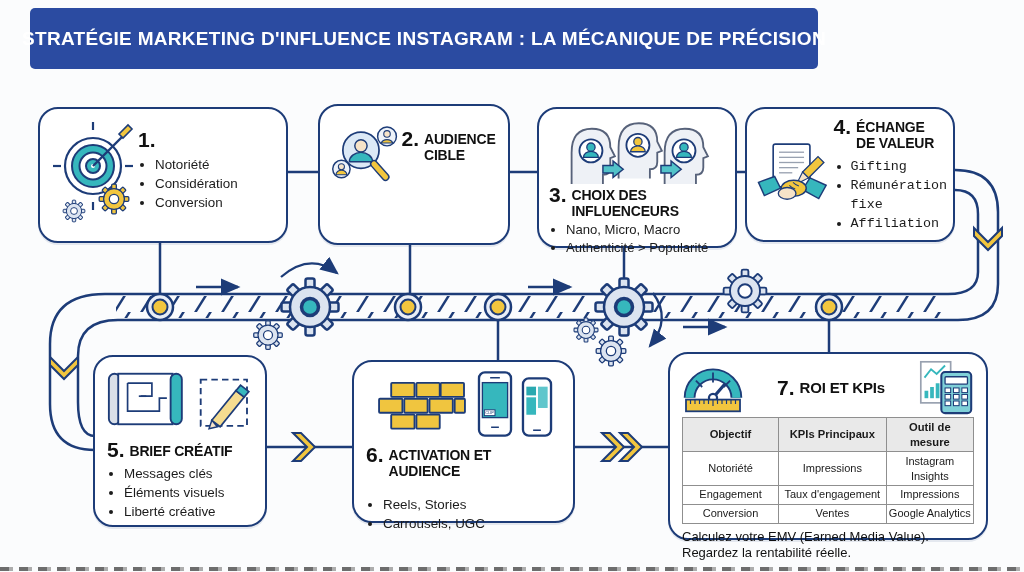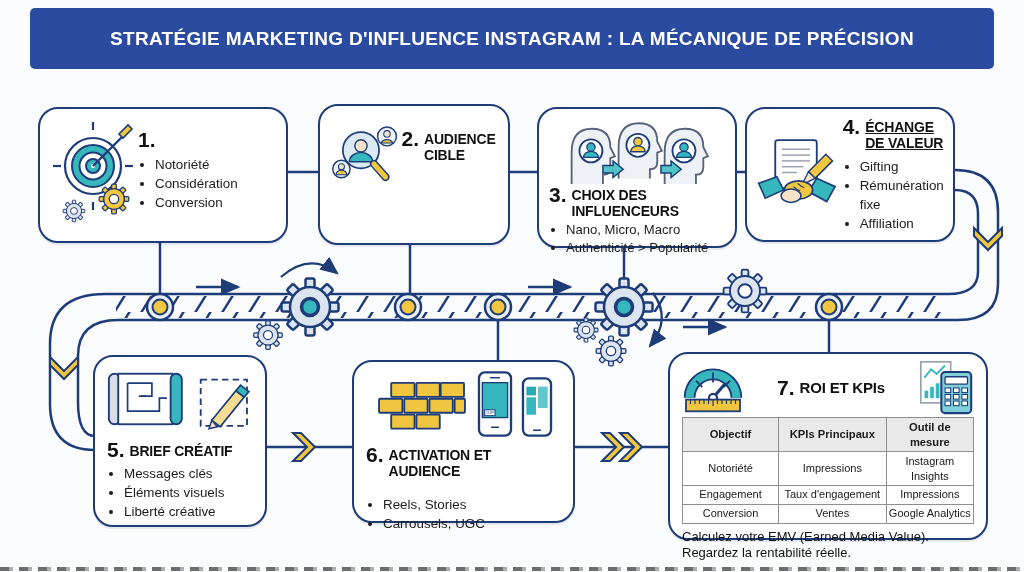--- a/index.html
+++ b/index.html
@@ -1,18 +1,18 @@
 <!DOCTYPE html>
 <html><head>
 <meta charset="utf-8">
 <style>
   html,body{margin:0;padding:0;background:#e8e8e8;}
   .stage{position:relative;width:1024px;height:572px;background:#fbfcfd;overflow:hidden;
          font-family:"Liberation Sans",sans-serif;color:#141414;}
-  .banner{position:absolute;left:30px;top:8px;width:964px;height:61px;background:#2b4ba1;
+  .banner{position:absolute;left:30px;top:8px;width:788px;height:61px;background:#2b4ba1;
           border-radius:5px;display:flex;align-items:center;justify-content:center;z-index:3;}
   .banner h1{margin:0;color:#fff;font-size:19px;font-weight:700;letter-spacing:.3px;white-space:nowrap;}
   .flow-svg{position:absolute;left:0;top:0;z-index:1;}
   .box{position:absolute;background:#fff;border:2.6px solid #1d3c78;border-radius:20px;
        box-sizing:border-box;z-index:2;box-shadow:0 2px 0 rgba(29,60,120,.10);}
   .num{font-size:21px;font-weight:700;line-height:1;color:#111;}
   .ttl{font-size:14px;font-weight:700;line-height:1.12;color:#111;letter-spacing:-.2px;padding-top:4px;}
   .trow{display:flex;gap:5px;align-items:flex-start;}
   ul.blist{margin:5px 0 0 17px;padding:0;font-size:13.4px;line-height:1.42;color:#1c1c1c;}
   ul.blist li{margin:0;}
@@ -235,23 +235,23 @@
       <path d="M62,42 l-8,16 l16,-8 z" fill="#f6e3c8" stroke="#1d3c78" stroke-width="1.6"></path>
       <path d="M2,56 L24,48 L32,64 L10,74 z" fill="#36b7bd" stroke="#1d3c78" stroke-width="2"></path>
       <path d="M94,60 L72,50 L62,66 L84,78 z" fill="#36b7bd" stroke="#1d3c78" stroke-width="2"></path>
       <ellipse cx="50" cy="64" rx="17" ry="11" fill="#f2c63e" stroke="#1d3c78" stroke-width="2"></ellipse>
       <ellipse cx="41" cy="71" rx="12" ry="8" fill="#f6e3c8" stroke="#1d3c78" stroke-width="1.8"></ellipse>
       <path d="M44,60 q4,4 8,5 M49,56 q4,4 8,5" stroke="#1d3c78" stroke-width="1.4" fill="none"></path>
     </svg>
     <div style="padding-left:6px;">
       <div class="trow">
         <span class="num">4.</span>
-        <span class="ttl" style="width:80px;text-decoration:underline;">ÉCHANGE DE VALEUR</span>
+        <span class="ttl" style="width:80px;">ÉCHANGE DE VALEUR</span>
       </div>
-      <ul class="blist" style="">
+      <ul class="blist" style="font-family:Liberation Mono, monospace;">
         <li>Gifting</li>
         <li>Rémunération fixe</li>
         <li>Affiliation</li>
       </ul>
     </div>
   </div>
 
   <div class="box b5">
     <div class="iconrow">
       <svg width="84" height="64" viewBox="0 0 86 66">

